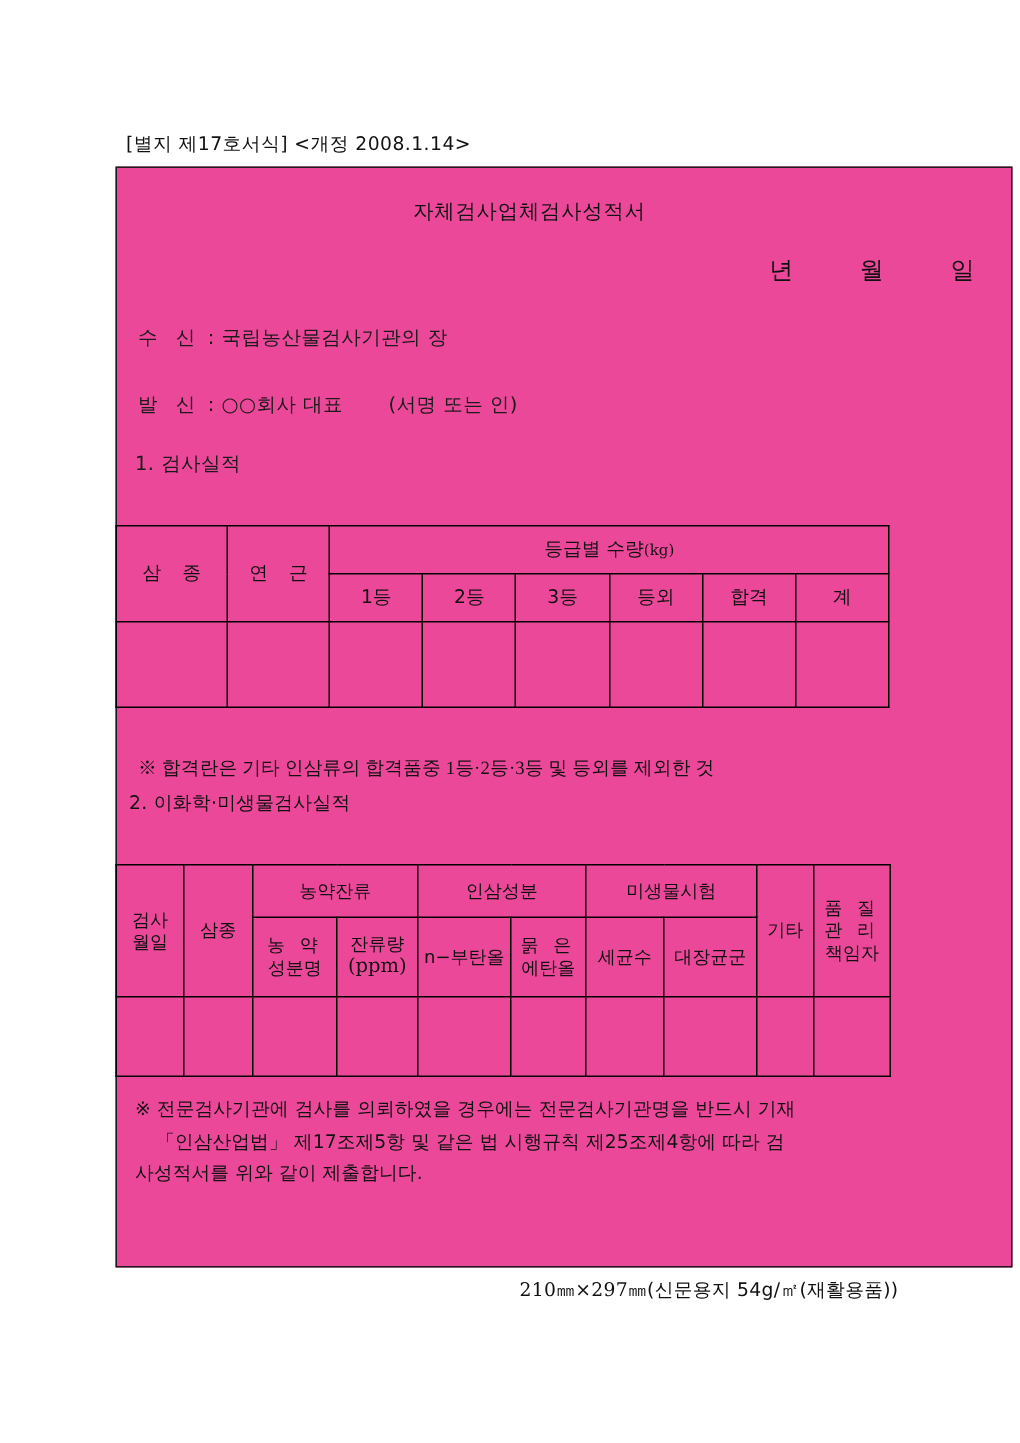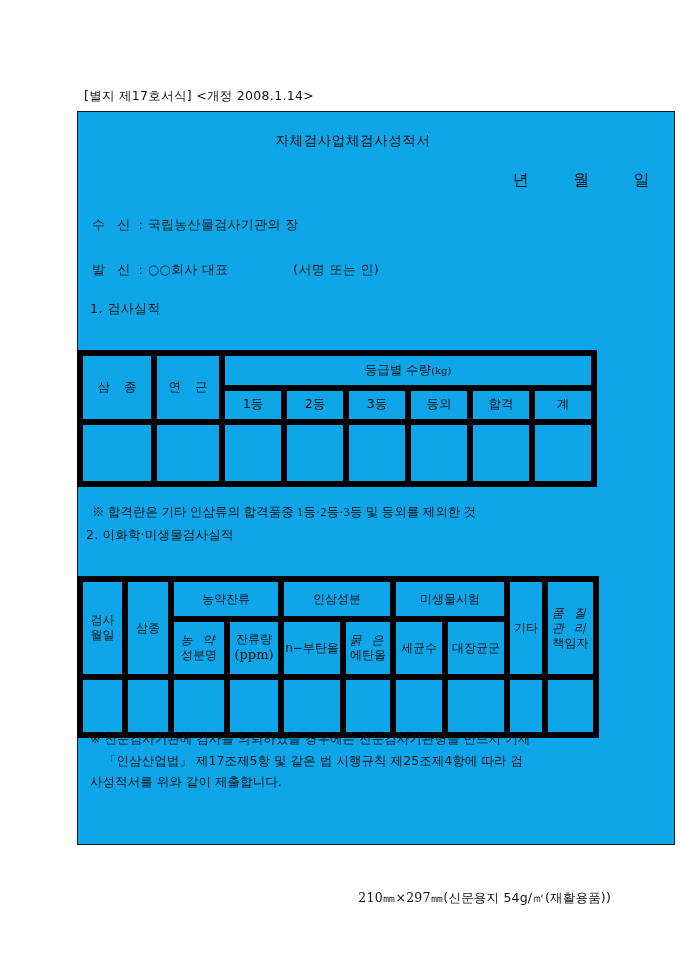--- a/index.html
+++ b/index.html
@@ -37,21 +37,21 @@
 
   
   .frame {
     position: absolute;
     left: 77px;
     top: 111px;
     width: 598px;
     height: 734px;
     border: 1.6px solid #1a1a1a;
     box-sizing: border-box;
-    background: #0ea5e9;
+    background: #ec4899;
   }
 
   .frame-inner {
     position: relative;
     width: 100%;
     height: 100%;
   }
 
   
   .doc-title {
@@ -90,40 +90,40 @@
   .addr-from {
     position: absolute;
     left: 14px;
     top: 149px;
     font-size: 13px;
     letter-spacing: 0.3px;
     white-space: nowrap;
   }
   .addr-from .sig {
     display: inline-block;
-    margin-left: 60px;
+    margin-left: 26px;
   }
   .lbl-sp { letter-spacing: 4px; }
 
   .sec-1 {
     position: absolute;
     left: 12px;
     top: 188px;
     font-size: 13px;
     letter-spacing: 0.3px;
   }
 
   
   .tbl {
     border-collapse: collapse;
     width: 100%;
     table-layout: fixed;
   }
   .tbl td, .tbl th {
-    border: 6px solid #000000;
+    border: 1px solid #000000;
     font-weight: normal;
     font-size: 12.5px;
     text-align: center;
     vertical-align: middle;
     color: #111;
     padding: 0;
   }
   .tbl-1-wrap {
     position: absolute;
     left: -1px;
@@ -167,47 +167,46 @@
     top: 464px;
     width: 516px;
   }
   .tbl-2 td { font-size: 12px; }
   .tbl-2 .grp { height: 34px; }
   .tbl-2 .sub { height: 52px; line-height: 1.25; }
   .tbl-2 .tall { height: 86px; line-height: 1.25; }
   .tbl-2 .data-row td { height: 52px; }
   .cell-2l { line-height: 1.3; }
   .lat { font-family: "DejaVu Serif", "Liberation Serif", serif; font-size: 13px; margin-top: 24px; }
-  .sp-wide { letter-spacing: 3px; text-indent: 3px; font-style: italic; }
+  .sp-wide { letter-spacing: 3px; text-indent: 3px; }
 
   
   .note-2 {
     position: absolute;
     left: 12px;
     top: 616px;
     width: 494px;
     font-size: 12.5px;
     line-height: 1.72;
     letter-spacing: 0.05px;
     color: #111;
   }
   .note-2 .ln2 { display: block; text-indent: 14px; }
   .note-2 .ln1, .note-2 .ln3 { display: block; }
 
   
   .paper-spec {
     position: absolute;
-    left: 16px;
+    left: 4px;
     top: 852px;
     width: 595px;
     text-align: right;
     font-size: 12.5px;
     letter-spacing: 0.2px;
     color: #111;
-    margin-top: 38px;
   }
   .mm {
     font-family: "DejaVu Serif", "Liberation Serif", serif;
   }
 </style>
 </head>
 <body>
 
 <div class="page">
 

